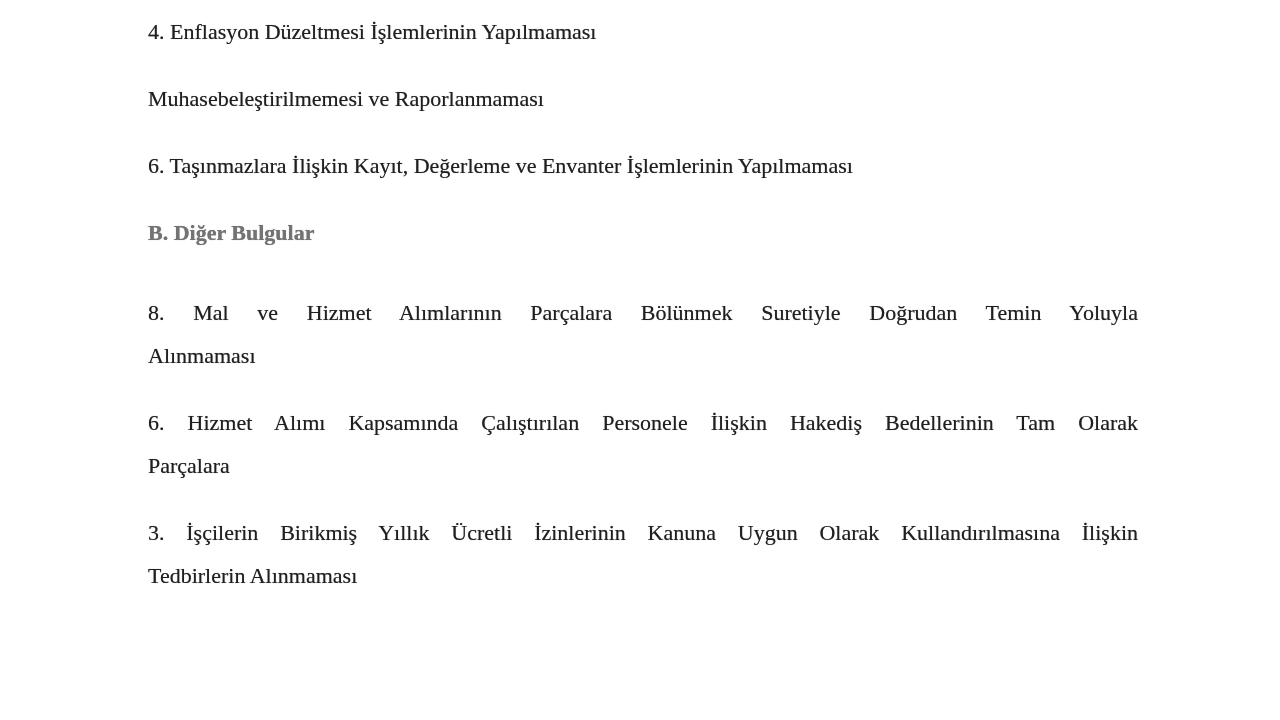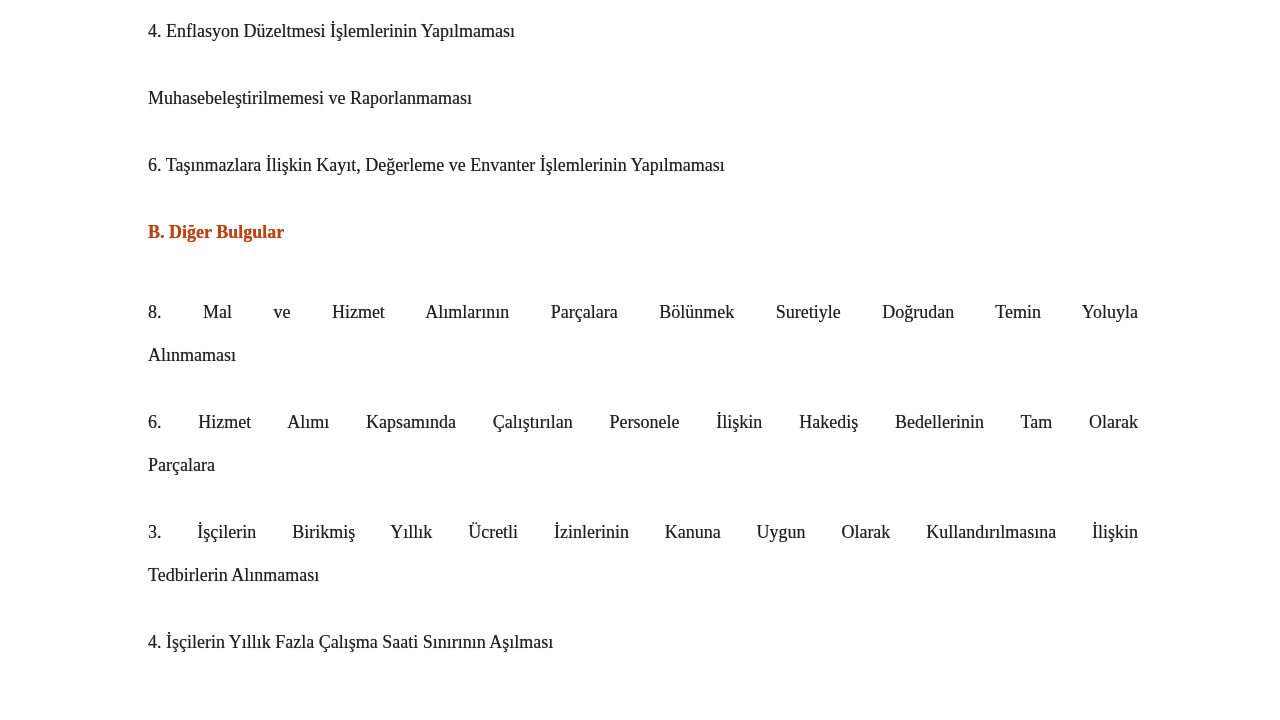--- a/index.html
+++ b/index.html
@@ -10,31 +10,31 @@
     background: #ffffff;
     overflow: hidden;
   }
   .page {
     box-sizing: border-box;
     width: 1280px;
     height: 720px;
     padding: 10px 142px 0 148px;
     background: #ffffff;
     font-family: "Liberation Serif", "DejaVu Serif", serif;
-    font-size: 18px;
+    font-size: 22px;
     color: #1f1f1f;
     text-shadow: 0 0 0.7px rgba(45,45,45,0.65);
   }
   .para {
     margin: 0 0 24px 0;
   }
   .para.heading {
     font-weight: bold;
     margin-bottom: 37px;
-    color: #c2410c;
+    color: #737373;
   }
   .line {
     line-height: 43px;
     text-align: left;
     white-space: nowrap;
   }
   .line.justified {
     white-space: normal;
     text-align: justify;
     text-align-last: justify;
@@ -69,17 +69,14 @@
   <div class="para">
     <div class="line justified">6. Hizmet Alımı Kapsamında Çalıştırılan Personele İlişkin Hakediş Bedellerinin Tam Olarak</div>
     <div class="line">Parçalara</div>
   </div>
 
   <div class="para">
     <div class="line justified">3. İşçilerin Birikmiş Yıllık Ücretli İzinlerinin Kanuna Uygun Olarak Kullandırılmasına İlişkin</div>
     <div class="line">Tedbirlerin Alınmaması</div>
   </div>
 
-  <div class="para">
-    <div class="line">4. İşçilerin Yıllık Fazla Çalışma Saati Sınırının Aşılması</div>
-  </div>
 
 </div>
 
 </body></html>

